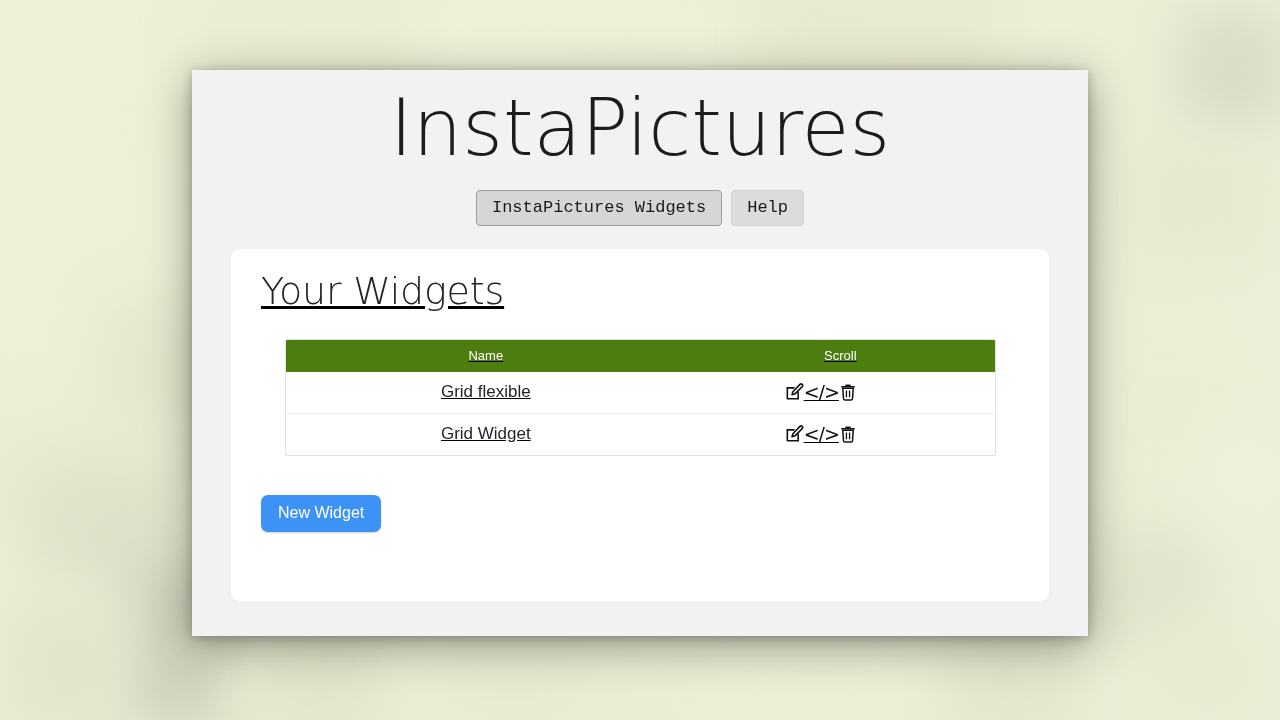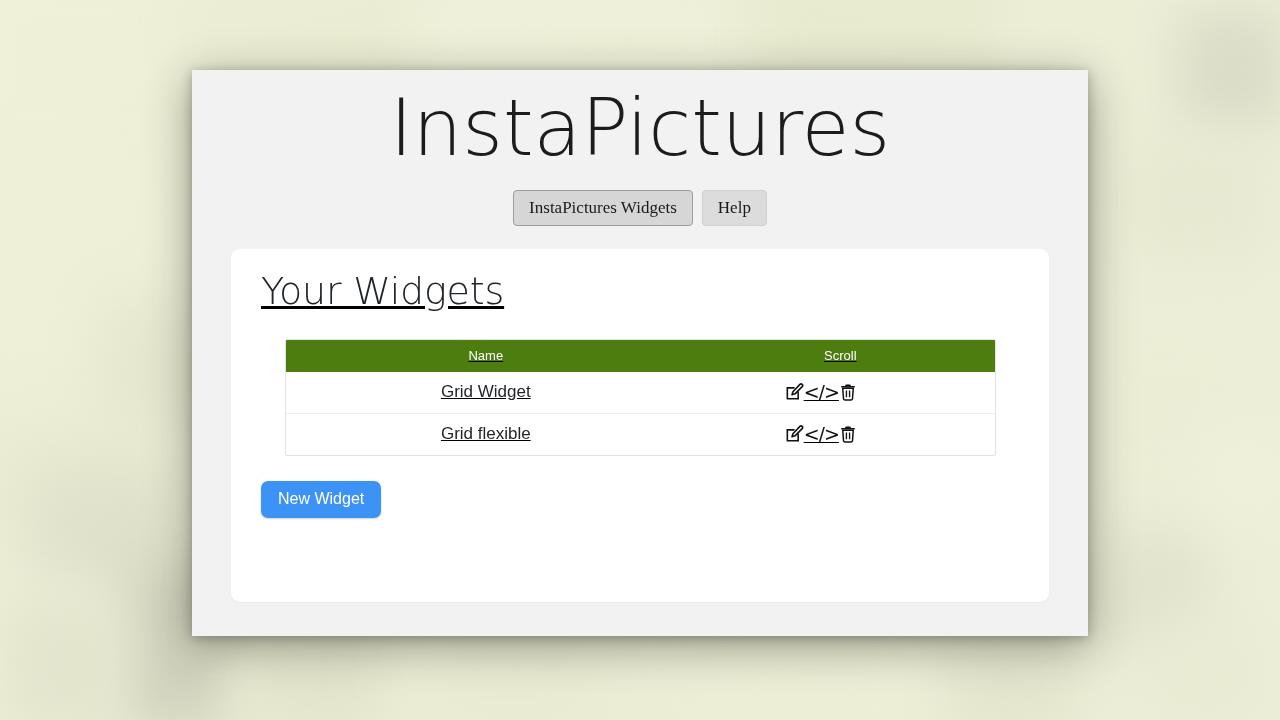--- a/index.html
+++ b/index.html
@@ -60,21 +60,21 @@
 
   
   #nav-bar {
     margin-top: 20px;
     display: flex;
     justify-content: center;
     align-items: center;
     gap: 9px;
   }
   .nav-btn {
-    font-family: Liberation Serif, serif;
+    font-family: Liberation Mono, monospace;
     font-size: 17px;
     color: #1a1a1a;
     background: #dcdcdc;
     border: 1px solid #d0d0d0;
     border-radius: 4px;
     padding: 8px 15px 9px 15px;
     cursor: pointer;
     line-height: 1;
     white-space: nowrap;
   }
@@ -174,20 +174,21 @@
     background: #3d93f5;
     color: #ffffff;
     font-size: 16px;
     font-family: "Liberation Sans", sans-serif;
     border: none;
     border-radius: 7px;
     padding: 10px 17px 11px 17px;
     cursor: pointer;
     line-height: 1;
     box-shadow: 0 1px 2px rgba(0,0,0,0.18);
+    margin-top: 14px;
   }
 </style>
 </head>
 <body>
 
 <div id="desktop-bg">
   <div class="blob" style="left:-40px;  top:-30px;  width:260px; height:190px; background:#eef0d9;"></div>
   <div class="blob" style="left:170px;  top:-20px;  width:240px; height:170px; background:#e9ebd2;"></div>
   <div class="blob" style="left:420px;  top:-35px;  width:320px; height:150px; background:#eff1dc;"></div>
   <div class="blob" style="left:760px;  top:-30px;  width:250px; height:160px; background:#e6e8cd;"></div>
@@ -228,20 +229,44 @@
       <table id="widgets-table">
         <thead>
           <tr>
             <th class="col-name">Name</th>
             <th class="col-actions">Scroll</th>
           </tr>
         </thead>
         <tbody id="widgets-table-body">
 
         <tr>
+              <td class="name-cell">Grid flexible</td>
+              <td class="actions-cell">
+                <div class="action-group">
+                  <span class="action-icon edit-icon">
+                    <svg width="20" height="20" viewBox="0 0 24 24" fill="none" stroke="currentColor" stroke-width="1.9" stroke-linecap="round" stroke-linejoin="round">
+                      <path d="M4 7v13h13"></path>
+                      <path d="M4 7h8"></path>
+                      <path d="M17 20V12"></path>
+                      <path d="M19.1 2.9a1.9 1.9 0 0 1 2.7 2.7L13.2 14.2 9.6 15.3l1.1-3.6z"></path>
+                    </svg>
+                  </span>
+                  <span class="action-icon code-icon">&lt;/&gt;</span>
+                  <span class="action-icon delete-icon">
+                    <svg width="18" height="20" viewBox="0 0 24 24" fill="currentColor">
+                      <path d="M9 2h6l1 2h5v2H3V4h5z"></path>
+                      <path d="M5 7h14l-1 14a1.6 1.6 0 0 1-1.6 1.5H7.6A1.6 1.6 0 0 1 6 21z" fill="none" stroke="currentColor" stroke-width="2"></path>
+                      <rect x="9" y="10" width="1.8" height="9"></rect>
+                      <rect x="13.2" y="10" width="1.8" height="9"></rect>
+                    </svg>
+                  </span>
+                </div>
+              </td>
+            </tr>
+            <tr>
               <td class="name-cell">Grid Widget</td>
               <td class="actions-cell">
                 <div class="action-group">
                   <span class="action-icon edit-icon">
                     <svg width="20" height="20" viewBox="0 0 24 24" fill="none" stroke="currentColor" stroke-width="1.9" stroke-linecap="round" stroke-linejoin="round">
                       <path d="M4 7v13h13"></path>
                       <path d="M4 7h8"></path>
                       <path d="M17 20V12"></path>
                       <path d="M19.1 2.9a1.9 1.9 0 0 1 2.7 2.7L13.2 14.2 9.6 15.3l1.1-3.6z"></path>
                     </svg>
@@ -251,44 +276,20 @@
                     <svg width="18" height="20" viewBox="0 0 24 24" fill="currentColor">
                       <path d="M9 2h6l1 2h5v2H3V4h5z"></path>
                       <path d="M5 7h14l-1 14a1.6 1.6 0 0 1-1.6 1.5H7.6A1.6 1.6 0 0 1 6 21z" fill="none" stroke="currentColor" stroke-width="2"></path>
                       <rect x="9" y="10" width="1.8" height="9"></rect>
                       <rect x="13.2" y="10" width="1.8" height="9"></rect>
                     </svg>
                   </span>
                 </div>
               </td>
             </tr>
-            <tr>
-              <td class="name-cell">Grid flexible</td>
-              <td class="actions-cell">
-                <div class="action-group">
-                  <span class="action-icon edit-icon">
-                    <svg width="20" height="20" viewBox="0 0 24 24" fill="none" stroke="currentColor" stroke-width="1.9" stroke-linecap="round" stroke-linejoin="round">
-                      <path d="M4 7v13h13"></path>
-                      <path d="M4 7h8"></path>
-                      <path d="M17 20V12"></path>
-                      <path d="M19.1 2.9a1.9 1.9 0 0 1 2.7 2.7L13.2 14.2 9.6 15.3l1.1-3.6z"></path>
-                    </svg>
-                  </span>
-                  <span class="action-icon code-icon">&lt;/&gt;</span>
-                  <span class="action-icon delete-icon">
-                    <svg width="18" height="20" viewBox="0 0 24 24" fill="currentColor">
-                      <path d="M9 2h6l1 2h5v2H3V4h5z"></path>
-                      <path d="M5 7h14l-1 14a1.6 1.6 0 0 1-1.6 1.5H7.6A1.6 1.6 0 0 1 6 21z" fill="none" stroke="currentColor" stroke-width="2"></path>
-                      <rect x="9" y="10" width="1.8" height="9"></rect>
-                      <rect x="13.2" y="10" width="1.8" height="9"></rect>
-                    </svg>
-                  </span>
-                </div>
-              </td>
-            </tr>
           </tbody>
       </table>
     </div>
 
     <div id="new-widget-row">
       <button id="new-widget-button">New Widget</button>
     </div>
 
   </div>
 </div>

